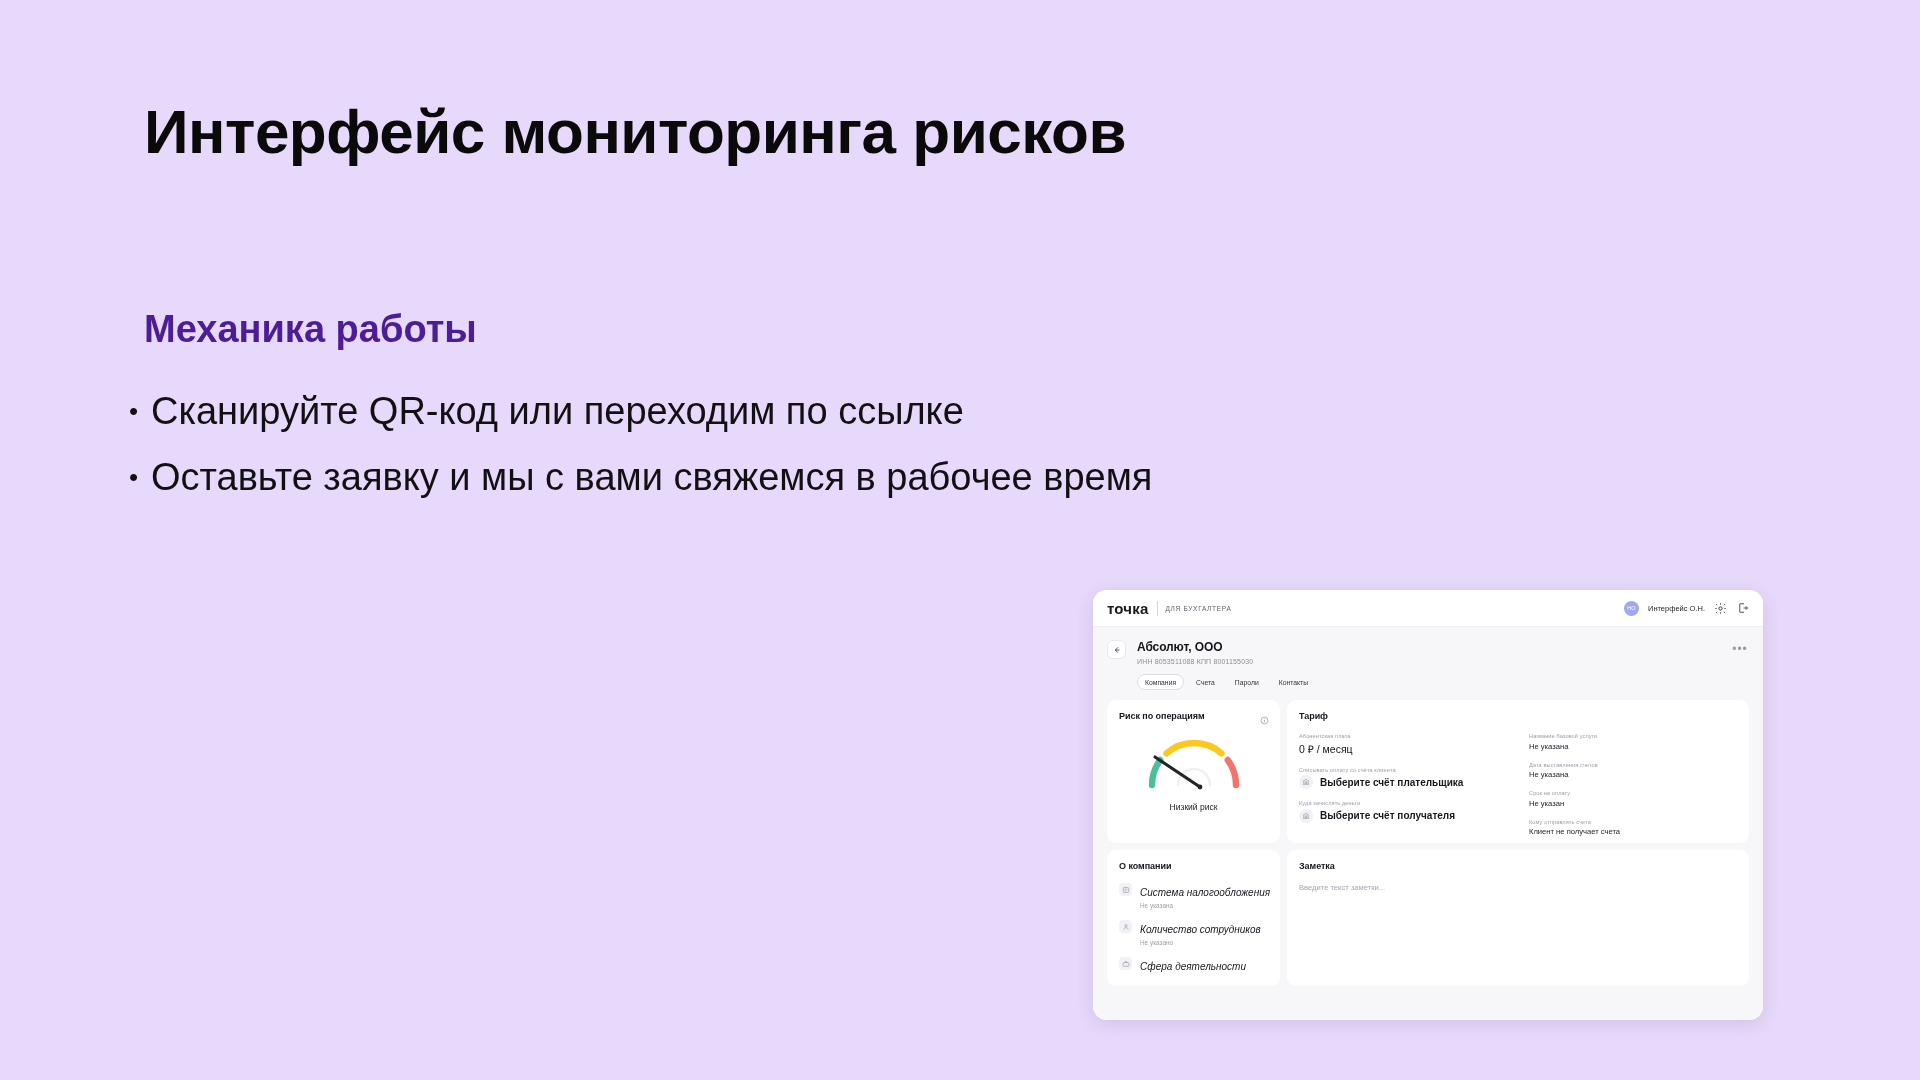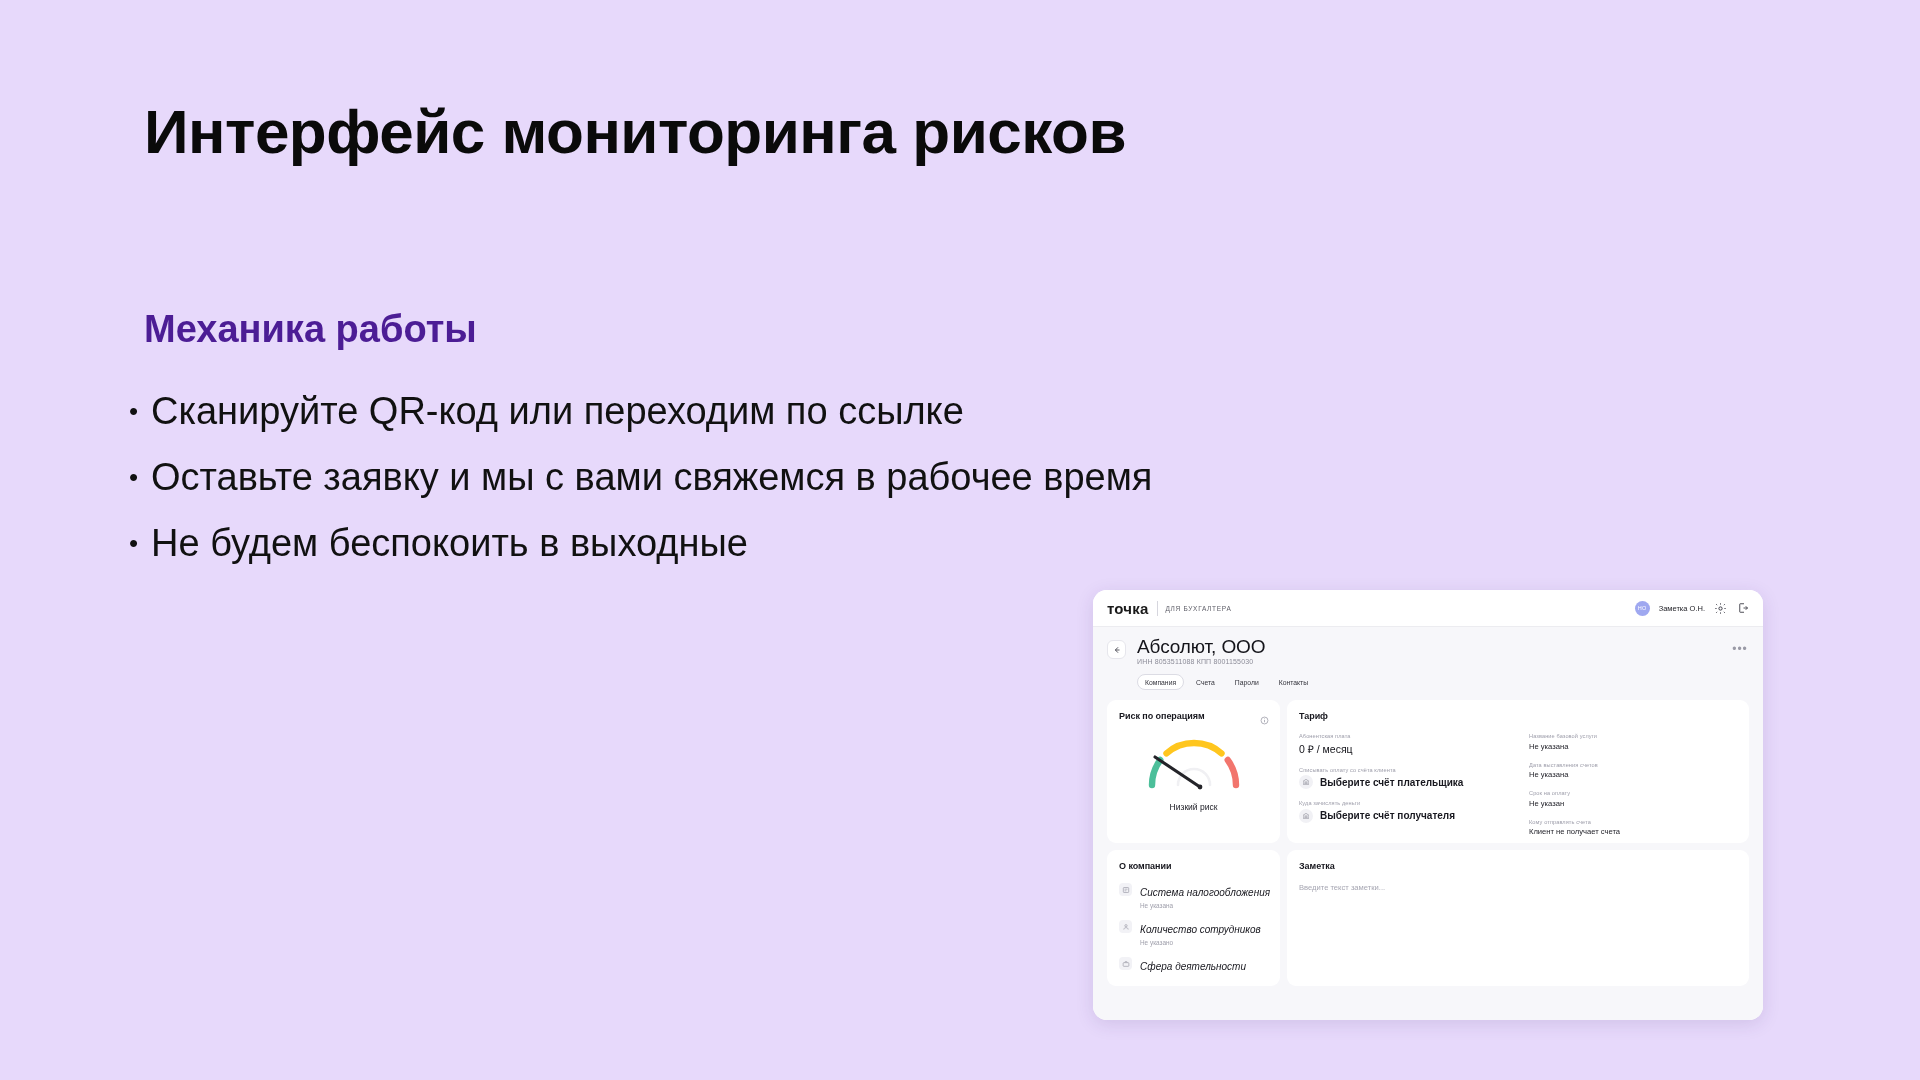--- a/index.html
+++ b/index.html
@@ -175,22 +175,22 @@
     justify-content: center;
     flex: 0 0 19px;
     margin-top: 2px;
   }
 
   .head-texts {
     margin-left: 11px;
   }
 
   .company-name {
-    font-size: 19px;
-    font-weight: normal;
+    font-size: 12px;
+    font-weight: bold;
     color: #14141a;
     letter-spacing: -0.1px;
     line-height: 18px;
   }
 
   .company-ids {
     font-size: 7px;
     color: #8c8c98;
     margin-top: 2px;
     letter-spacing: 0.15px;
@@ -372,34 +372,33 @@
 </head>
 <body>
 
 <div class="slide-title">Интерфейс мониторинга рисков</div>
 
 <div class="section-heading">Механика работы</div>
 
 <ul class="bullet-list">
   <li class="bullet-item">Сканируйте QR-код или переходим по ссылке</li>
   <li class="bullet-item">Оставьте заявку и мы с вами свяжемся в рабочее время</li>
-  <li class="bullet-item">Не будем беспокоить в выходные</li>
 </ul>
 
 <div class="app-window">
 
   <div class="app-topbar">
     <div class="brand">
       <span class="brand-logo">точка</span>
       <span class="brand-divider"></span>
       <span class="brand-sub">ДЛЯ БУХГАЛТЕРА</span>
     </div>
     <div class="topbar-right">
       <span class="avatar">НО</span>
-      <span class="user-name">Заметка О.Н.</span>
+      <span class="user-name">Интерфейс О.Н.</span>
       <span class="icon-btn">
         <svg viewBox="0 0 24 24" width="13" height="13" fill="none" stroke="#3a3a44" stroke-width="1.8">
           <circle cx="12" cy="12" r="3"></circle>
           <path d="M12 2.5v2.2M12 19.3v2.2M4.2 4.2l1.6 1.6M18.2 18.2l1.6 1.6M2.5 12h2.2M19.3 12h2.2M4.2 19.8l1.6-1.6M18.2 5.8l1.6-1.6"></path>
         </svg>
       </span>
       <span class="icon-btn">
         <svg viewBox="0 0 24 24" width="12" height="12" fill="none" stroke="#3a3a44" stroke-width="1.8">
           <path d="M14 3.5H6.5a1 1 0 0 0-1 1v15a1 1 0 0 0 1 1H14"></path>
           <path d="M13 12h8M17.5 8.5 21 12l-3.5 3.5"></path>

